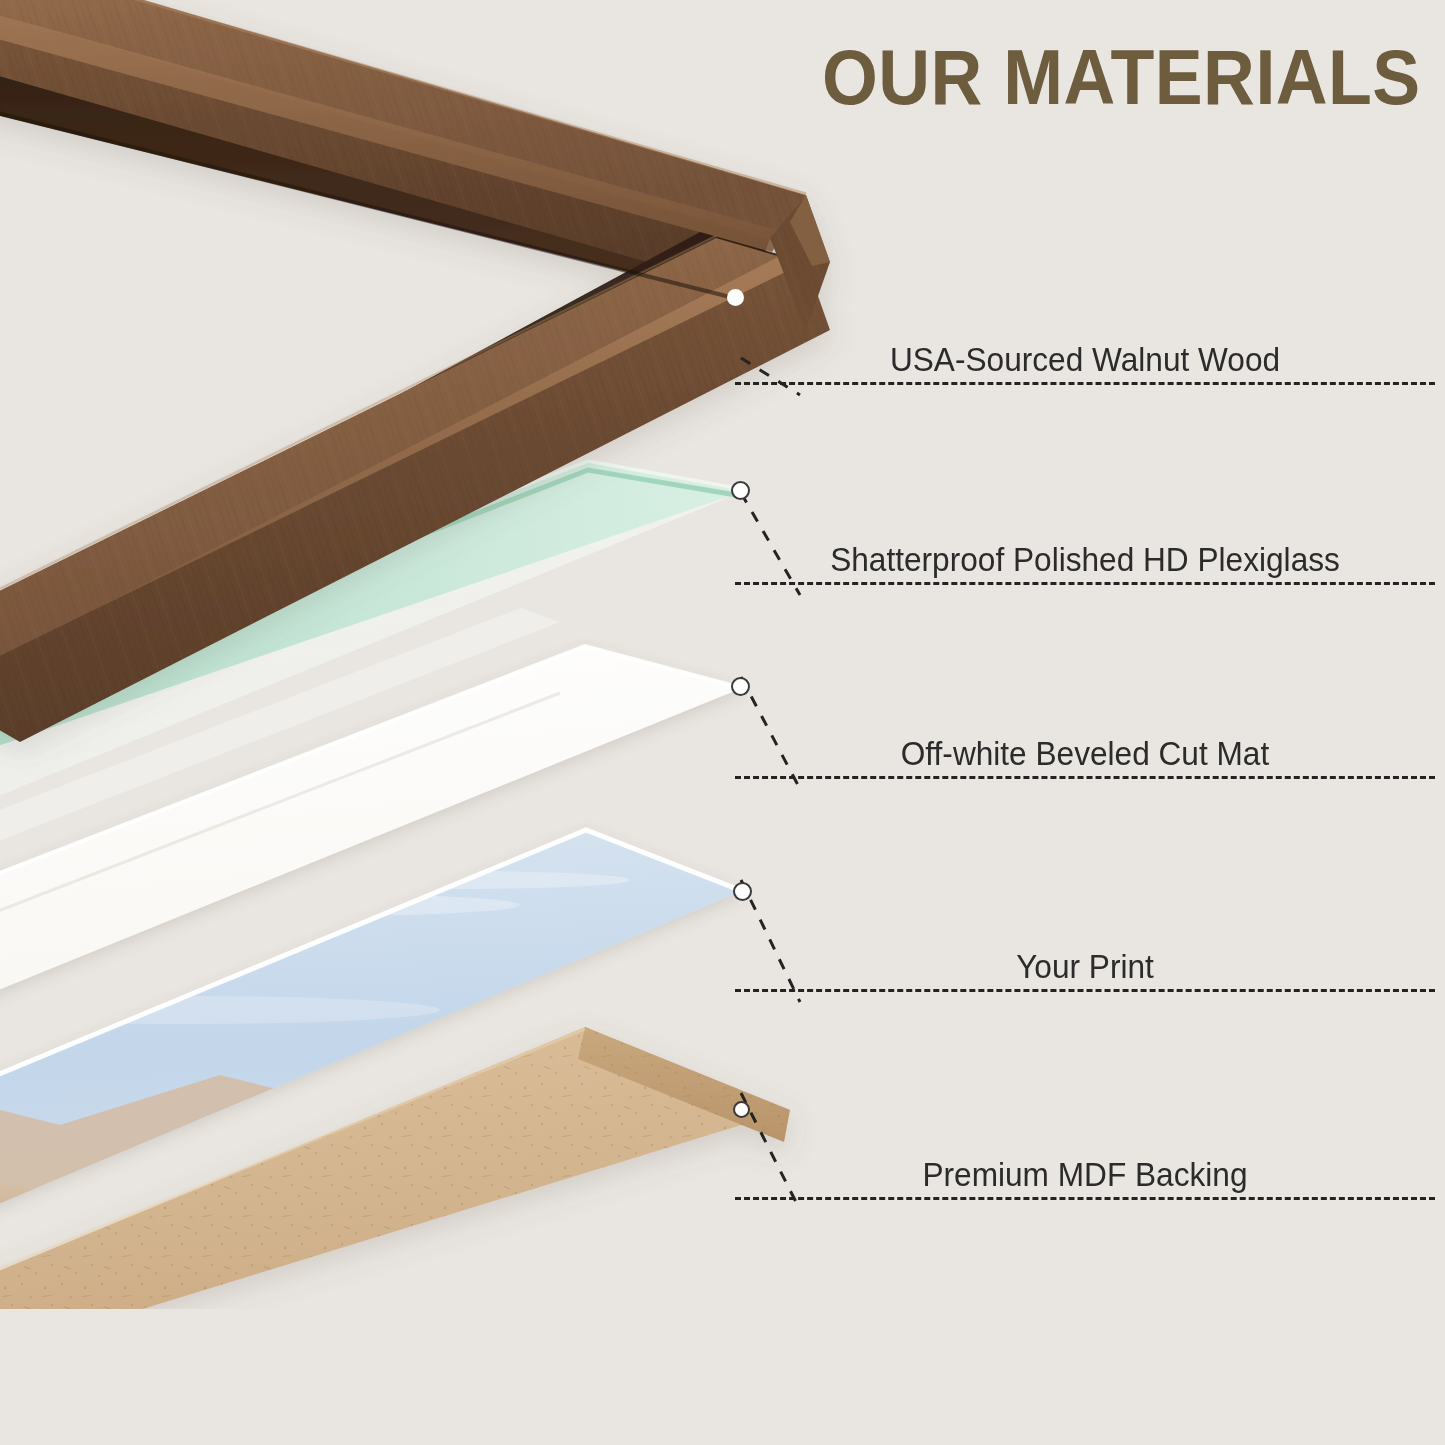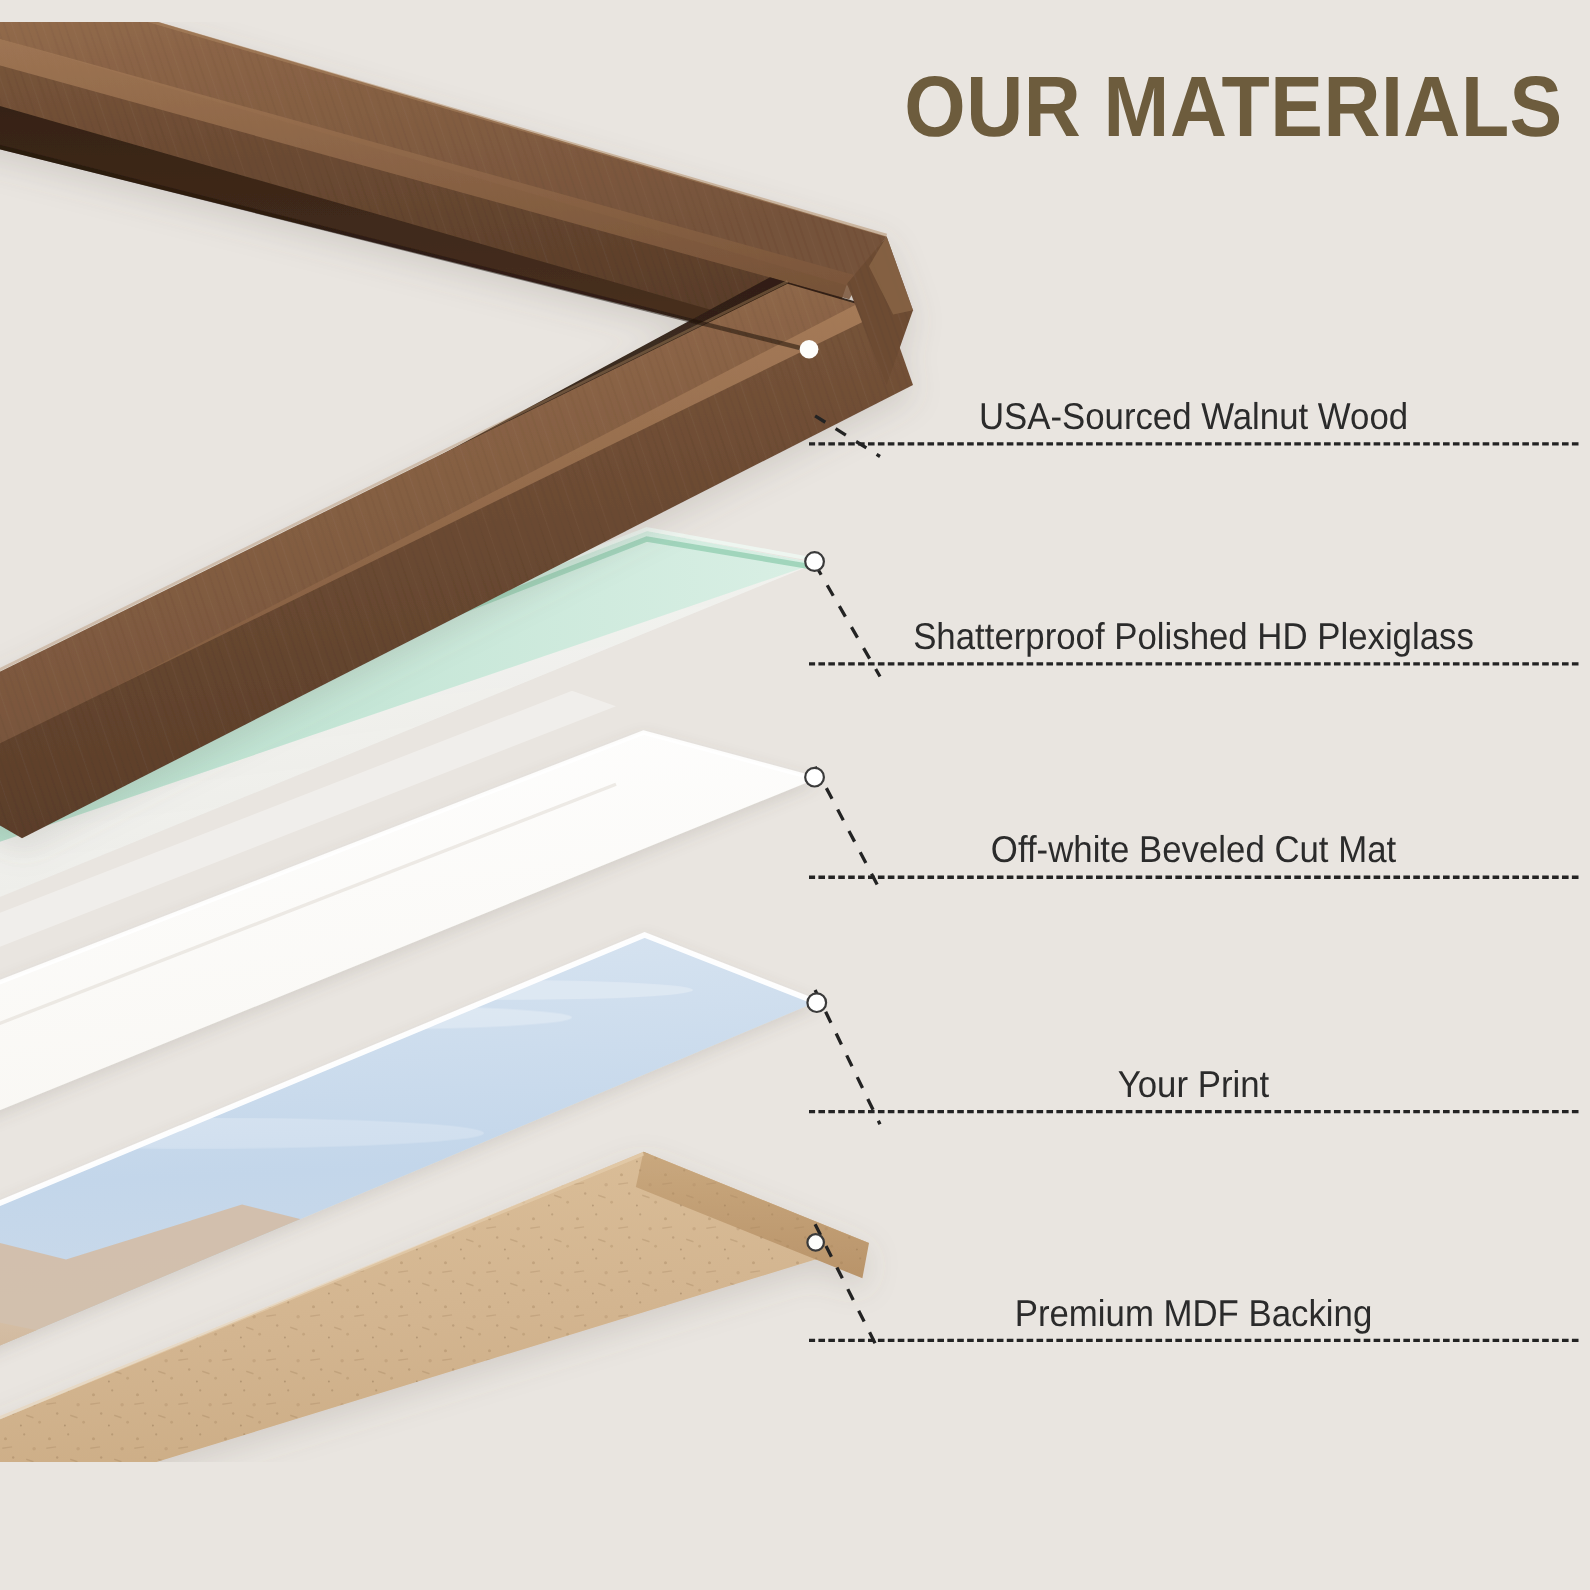--- a/index.html
+++ b/index.html
@@ -7,21 +7,20 @@
     padding: 0;
     background: #e9e5e0;
   }
   #scene {
     position: relative;
     width: 1445px;
     height: 1309px;
     overflow: hidden;
     background: #e9e5e0;
     font-family: "Liberation Sans", sans-serif;
-    margin-top: 20px;
   }
   #artwork {
     position: absolute;
     inset: 0;
     width: 1445px;
     height: 1445px;
   }
   
   .title {
     position: absolute;

